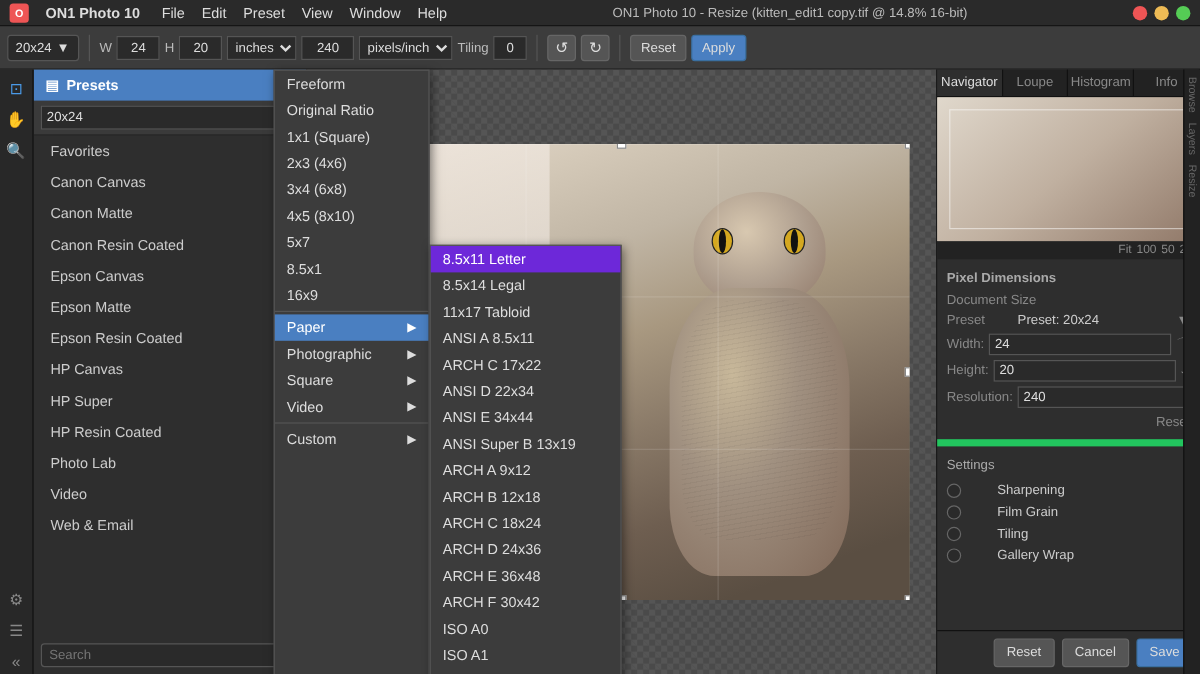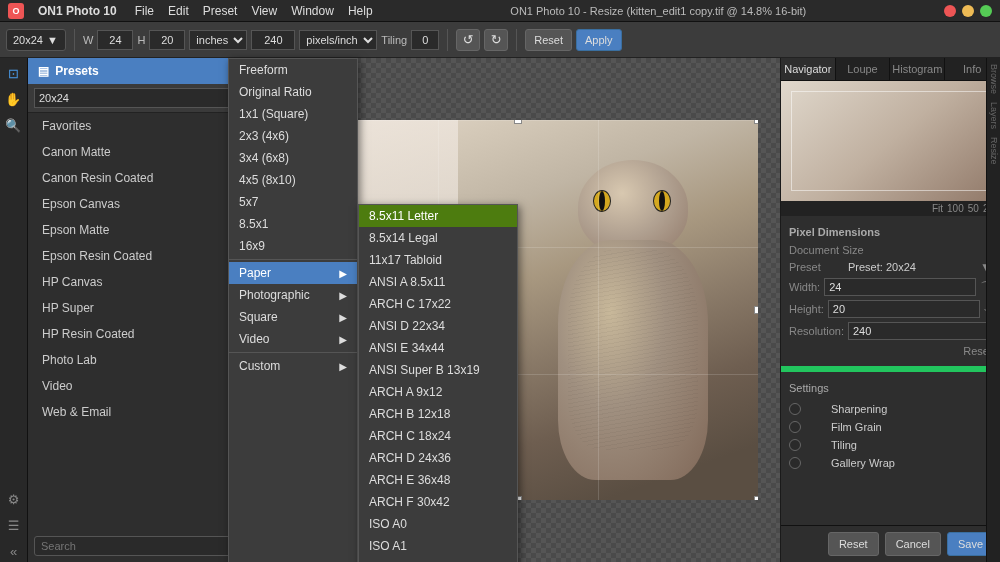--- a/index.html
+++ b/index.html
@@ -33,21 +33,21 @@
     
     #preset-dropdown { display: flex; align-items: center; background: #3a3a3a; border-bottom: 1px solid #222; padding: 4px 6px; gap: 4px; }
     .preset-select-box { flex: 1; background: #2a2a2a; border: 1px solid #555; color: #ddd; font-size: 11px; height: 20px; padding: 0 4px; display: flex; align-items: center; justify-content: space-between; cursor: pointer; }
 
     
     #dropdown-panel { position: absolute; left: 228px; top: 58px; z-index: 100; display: flex; }
     #dropdown-main { background: #3c3c3c; border: 1px solid #555; width: 130px; box-shadow: 2px 2px 8px rgba(0,0,0,0.5); }
     #dropdown-sub { background: #3c3c3c; border: 1px solid #555; width: 160px; box-shadow: 2px 2px 8px rgba(0,0,0,0.5); }
     .dd-item { padding: 4px 10px; font-size: 12px; color: #ddd; cursor: pointer; display: flex; justify-content: space-between; align-items: center; }
     .dd-item.highlighted { background: #4a7fc1; color: white; }
-    .dd-item.selected { background: #4d7c0f; color: white; }
+    .dd-item.selected { background: #6d28d9; color: white; }
     .dd-sep { height: 1px; background: #555; margin: 2px 0; }
     .dd-arrow { font-size: 10px; }
 
     
     #canvas-area { flex: 1; background: #4a4a4a; position: relative; overflow: hidden; display: flex; align-items: center; justify-content: center; }
     #canvas-checkerboard { position: absolute; top: 0; left: 0; right: 0; bottom: 0; background-image: linear-gradient(45deg, #555 25%, transparent 25%), linear-gradient(-45deg, #555 25%, transparent 25%), linear-gradient(45deg, transparent 75%, #555 75%), linear-gradient(-45deg, transparent 75%, #555 75%); background-size: 10px 10px; background-position: 0 0, 0 5px, 5px -5px, -5px 0px; }
     #canvas-image { width: 480px; height: 380px; position: relative; background: linear-gradient(135deg, #d4c9b8 0%, #c8bfb0 20%, #b0a898 40%, #8a8070 60%, #6a6050 80%); overflow: hidden; display: flex; align-items: center; justify-content: center; }
     .canvas-grid { position: absolute; top: 0; left: 0; right: 0; bottom: 0; background-image: linear-gradient(rgba(255,255,255,0.15) 1px, transparent 1px), linear-gradient(90deg, rgba(255,255,255,0.15) 1px, transparent 1px); background-size: 160px 127px; }
     .canvas-handle { position: absolute; width: 8px; height: 8px; background: white; border: 1px solid #888; }
     .canvas-handle.tl { top: -4px; left: -4px; }
@@ -170,20 +170,21 @@
 
     <div id="preset-dropdown">
       <div class="preset-select-box">
         <span>20x24</span>
         <span>▼</span>
       </div>
     </div>
 
     <div>
       <div class="preset-item">Favorites</div>
+      <div class="preset-item">Canon Canvas</div>
       <div class="preset-item">Canon Matte</div>
       <div class="preset-item">Canon Resin Coated</div>
       <div class="preset-item">Epson Canvas</div>
       <div class="preset-item">Epson Matte</div>
       <div class="preset-item">Epson Resin Coated</div>
       <div class="preset-item">HP Canvas</div>
       <div class="preset-item">HP Super</div>
       <div class="preset-item">HP Resin Coated</div>
       <div class="preset-item">Photo Lab</div>
       <div class="preset-item">Video</div>

